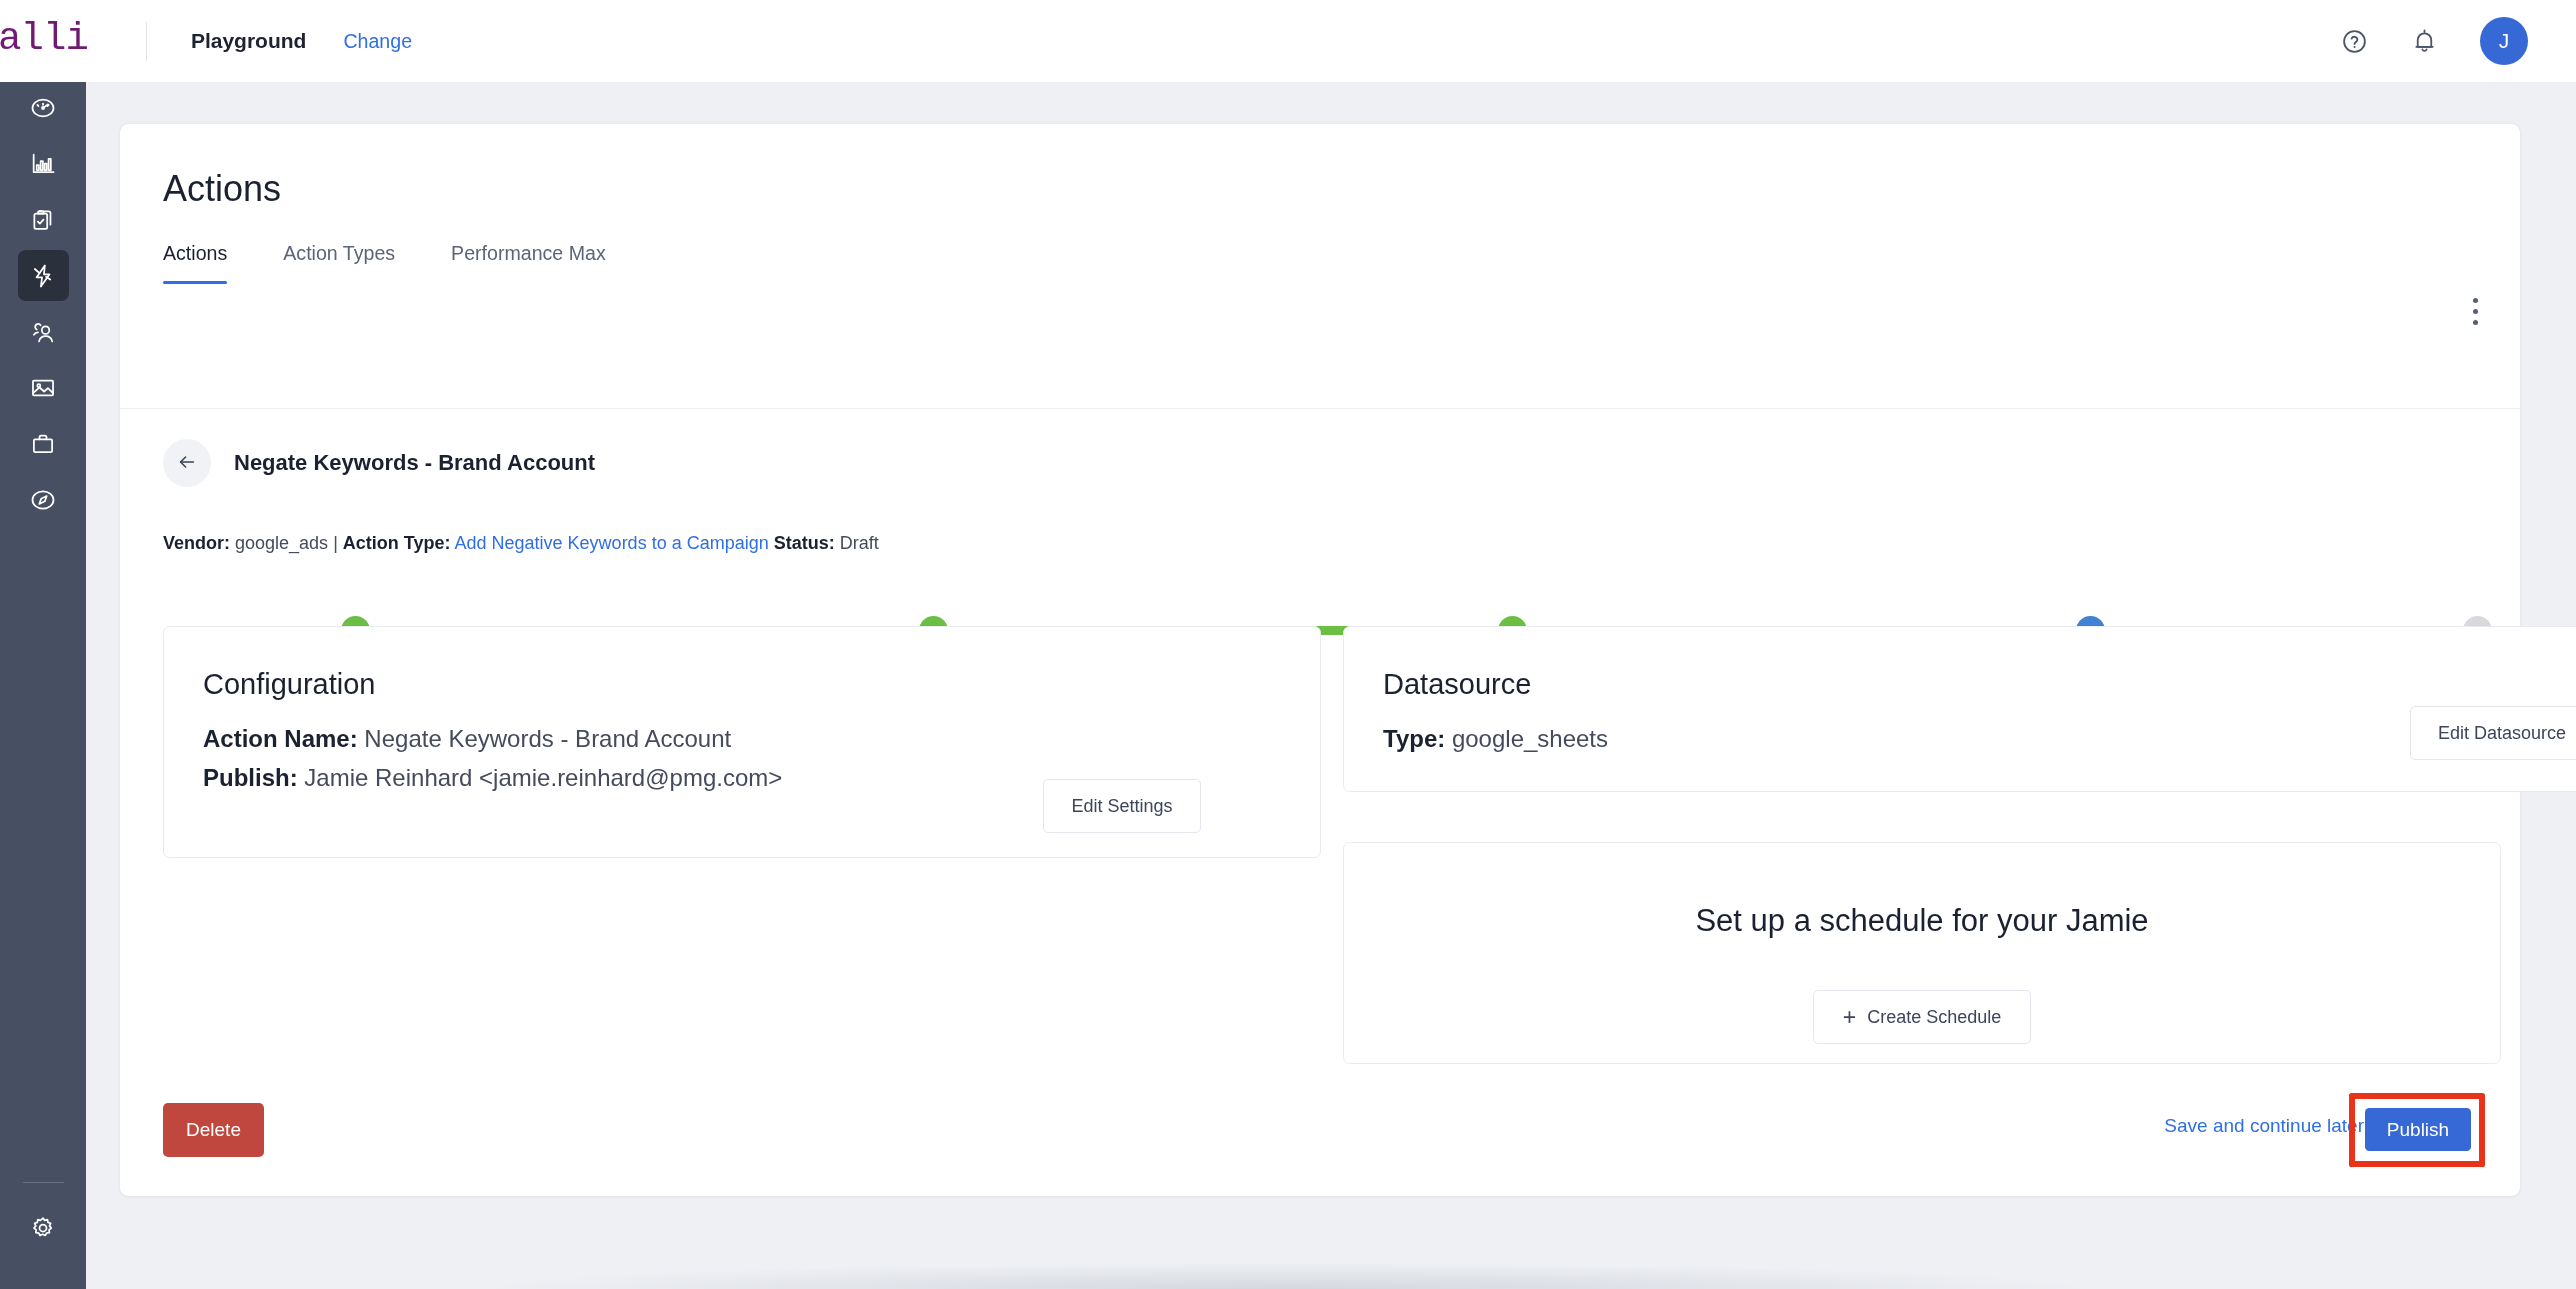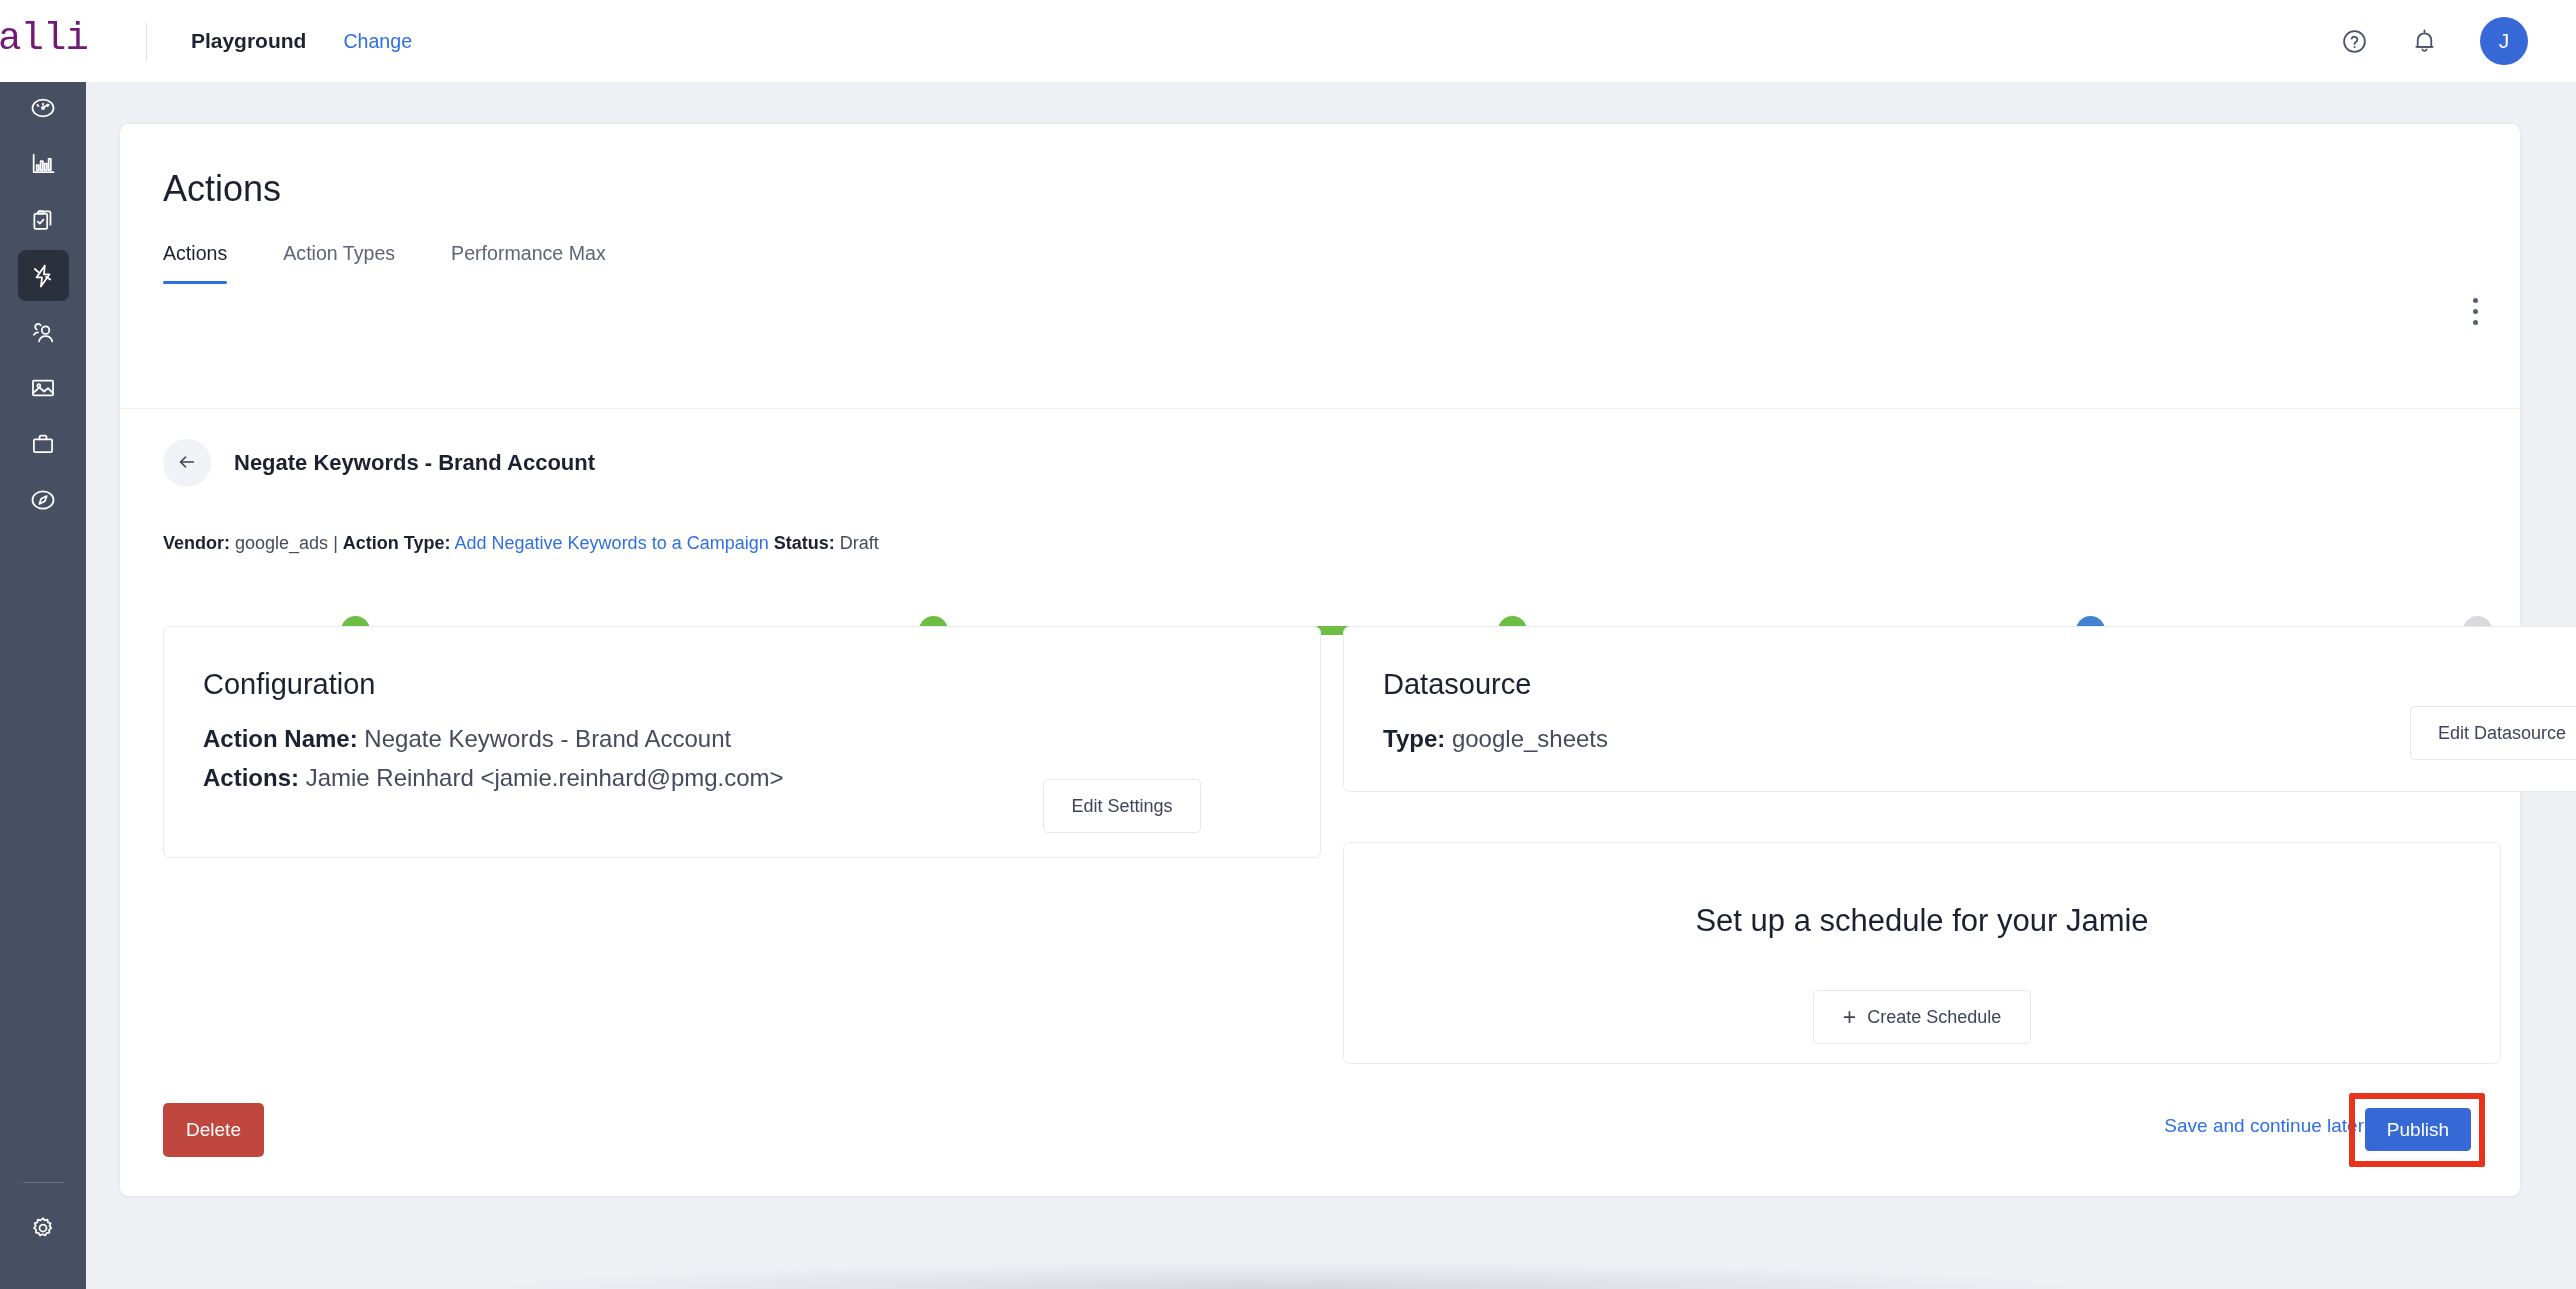--- a/index.html
+++ b/index.html
@@ -549,21 +549,21 @@
 </div>
 
 <div class="panel" id="panel-config">
   <div class="panel-inner">
     <div class="panel-title">Configuration</div>
     <div class="panel-row">
       <b>Action Name:</b>
       <span>Negate Keywords - Brand Account</span>
     </div>
     <div class="panel-row">
-      <b>Actions:</b>
+      <b>Publish:</b>
       <span>Jamie Reinhard &lt;jamie.reinhard@pmg.com&gt;</span>
     </div>
     <button class="ghost-btn" id="btn-edit-settings">Edit Settings</button>
   </div>
 </div>
 
 <div class="panel" id="panel-datasource">
   <div class="panel-inner">
     <div class="panel-title">Datasource</div>
     <div class="panel-row">

